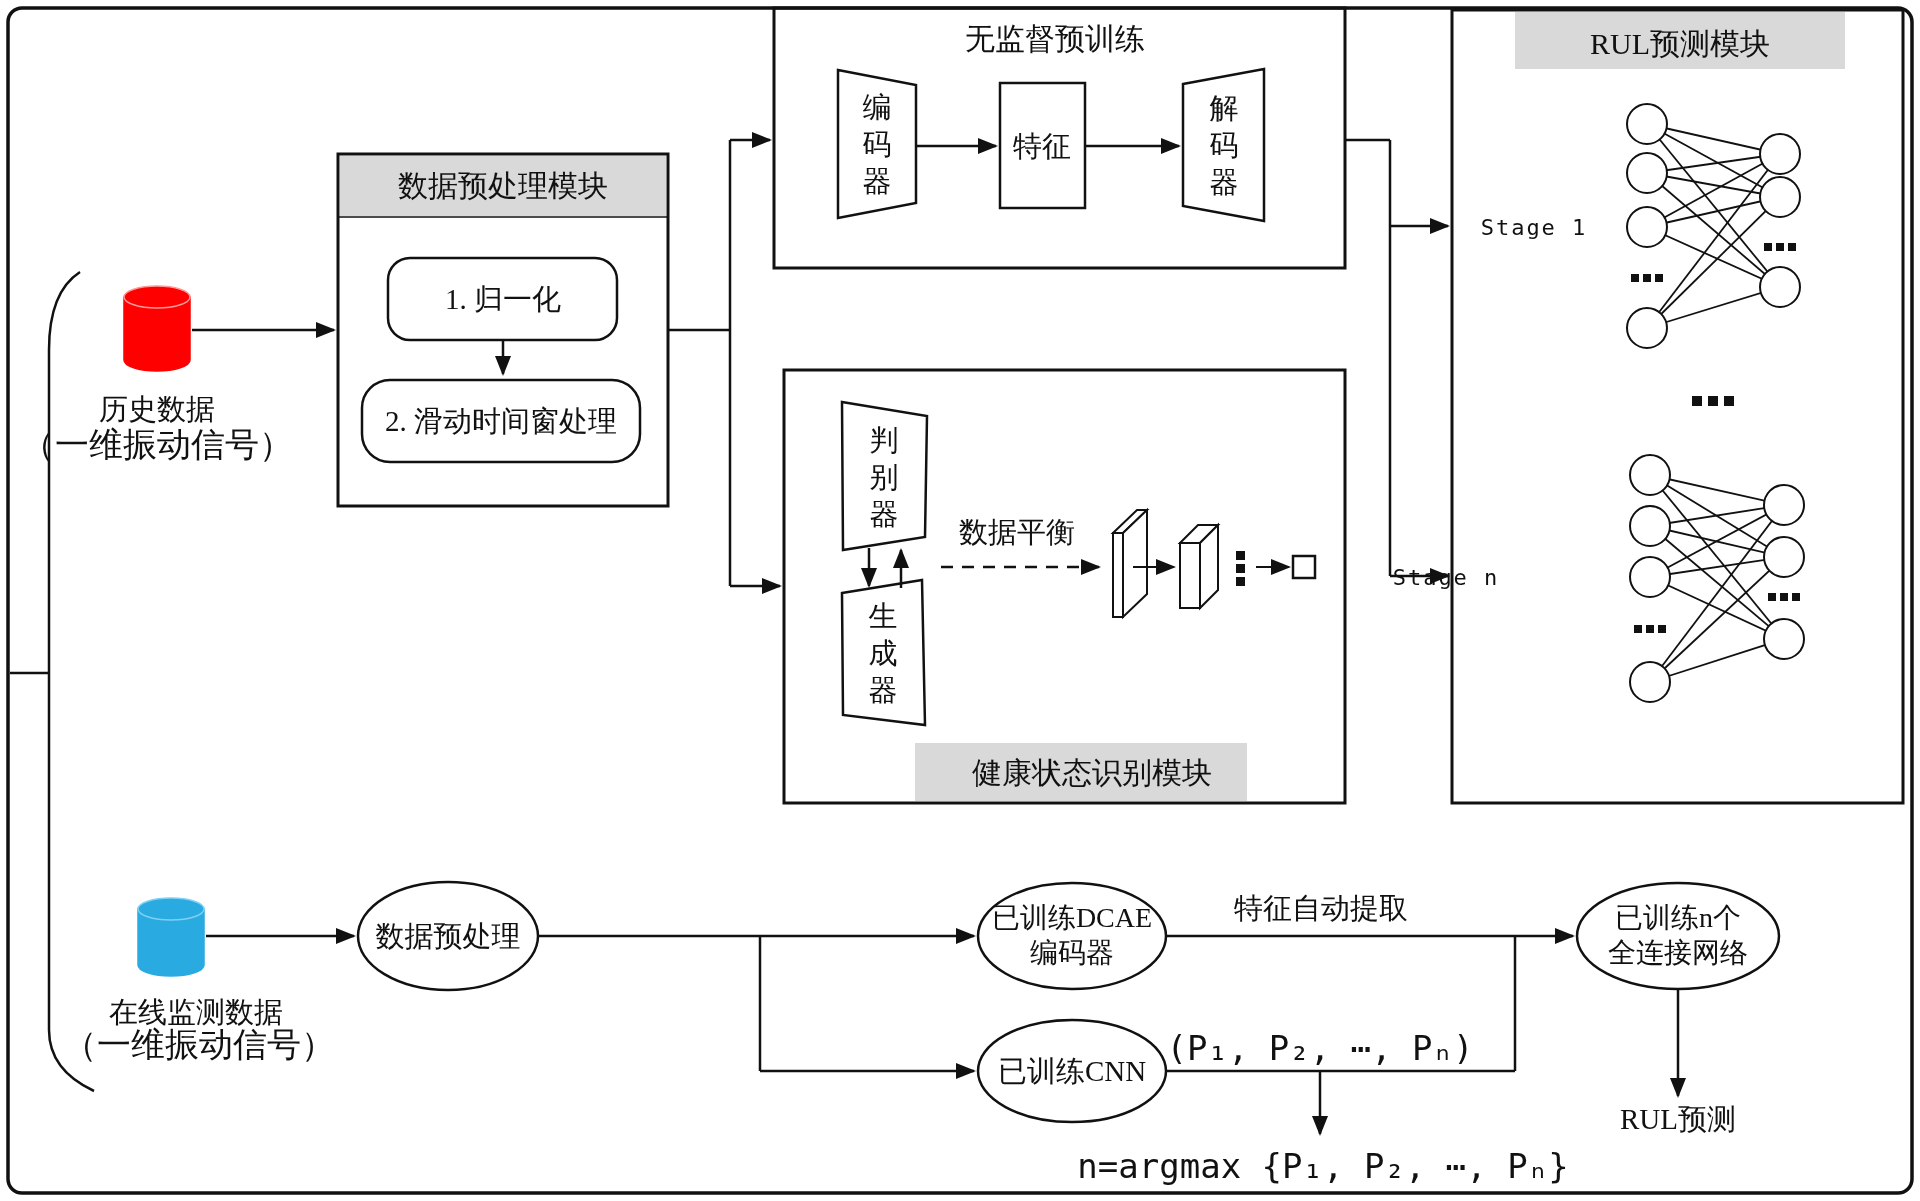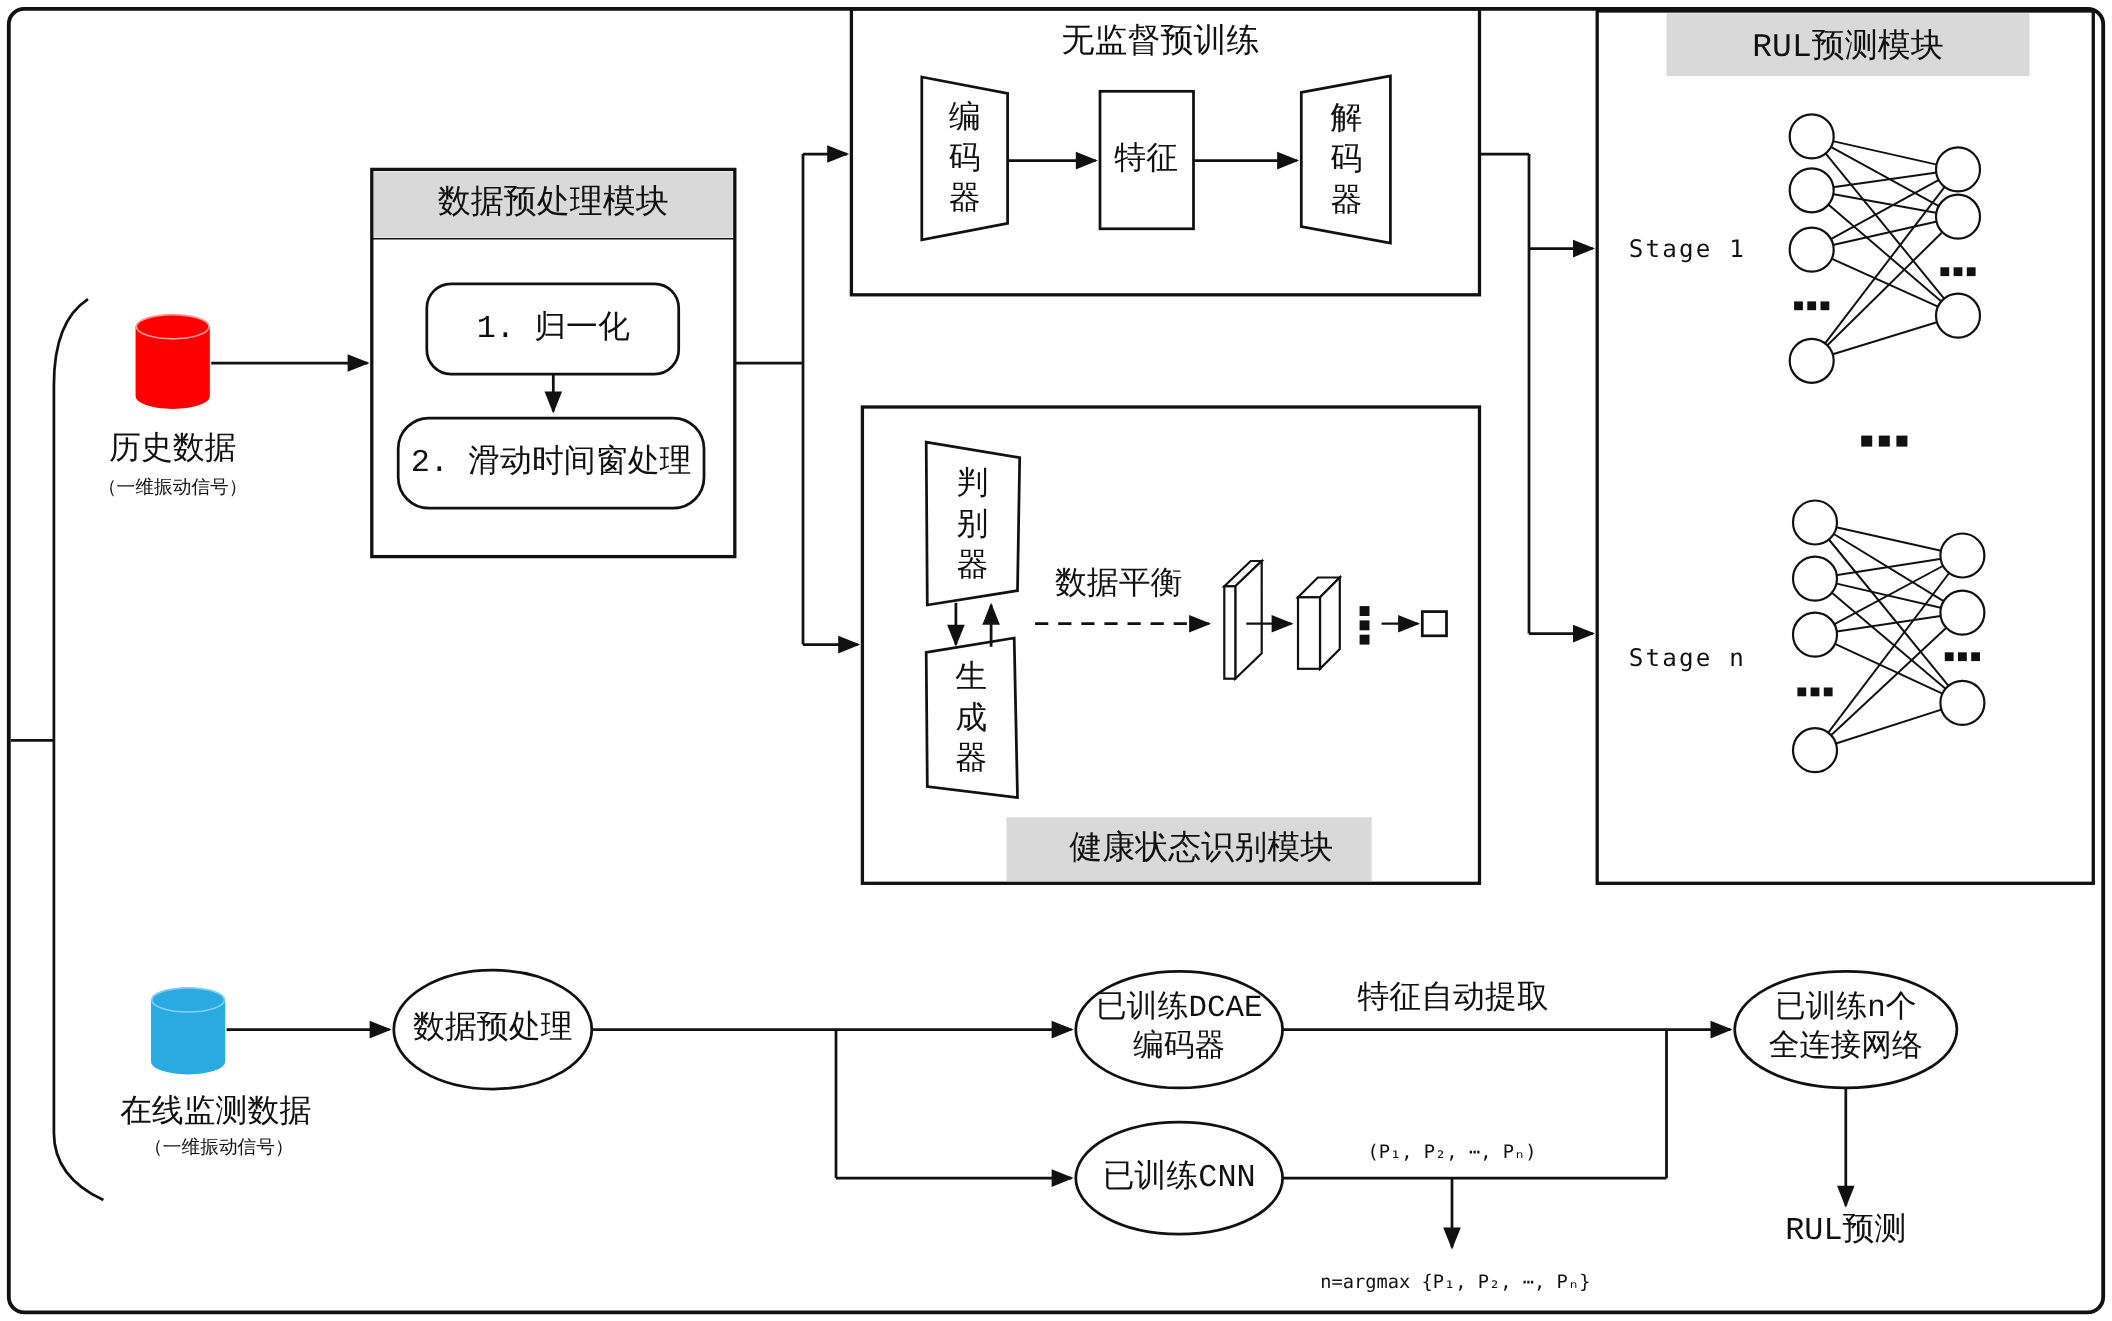--- a/index.html
+++ b/index.html
@@ -1,21 +1,21 @@
 <!DOCTYPE html>
 <html><head>
 <meta charset="utf-8">
 <style>
   html,body{margin:0;padding:0;background:#ffffff;}
   #canvas{position:relative;width:1920px;height:1201px;background:#ffffff;overflow:hidden;
           font-family:"Liberation Serif","DejaVu Serif",serif;color:#111;}
   #figure-svg{position:absolute;left:0;top:0;width:1920px;height:1201px;}
   .lbl{position:absolute;transform:translate(-50%,-50%);white-space:nowrap;
-       font-size:29px;line-height:34px;text-align:center;color:#111;font-family:Liberation Mono, monospace;}
-  .lbl.small{font-size:17px;}
+       font-size:29px;line-height:34px;text-align:center;color:#111;}
+  .lbl.small{font-size:34px;}
   .lbl.big{font-size:30px;}
   .vtext{position:absolute;transform:translate(-50%,-50%);width:32px;
          font-size:29px;line-height:37px;word-break:break-all;text-align:center;white-space:normal;}
   .two-line{white-space:normal;width:220px;line-height:35px;font-size:28px;}
   .mono{font-family:"DejaVu Sans Mono","Liberation Mono",monospace;}
   .stage-lbl{font-size:22px;letter-spacing:2px;}
 </style>
 </head>
 <body>
 
@@ -214,21 +214,21 @@
 <div class="lbl" style="left:1042px;top:146px;">特征</div>
 <div class="vtext" style="left:1224px;top:145px;">解码器</div>
 
 <div class="vtext" style="left:884px;top:477px;">判别器</div>
 <div class="vtext" style="left:883px;top:653px;">生成器</div>
 <div class="lbl" style="left:1017px;top:532px;">数据平衡</div>
 <div class="lbl big" style="left:1081px;top:773px;margin-left:11px;">健康状态识别模块</div>
 
 <div class="lbl big" style="left:1680px;top:44px;">RUL预测模块</div>
 <div class="lbl mono stage-lbl" style="left:1534px;top:228px;">Stage 1</div>
-<div class="lbl mono stage-lbl" style="left:1534px;top:578px;margin-top:21px;">Stage n</div>
+<div class="lbl mono stage-lbl" style="left:1446px;top:578px;">Stage n</div>
 
 <div class="lbl" style="left:196px;top:1012px;">在线监测数据</div>
 <div class="lbl small" style="left:199px;top:1045px;">（一维振动信号）</div>
 
 <div class="lbl" style="left:448px;top:936px;">数据预处理</div>
 
 <div class="lbl two-line" style="left:1072px;top:935px;">
   <span>已训练DCAE</span><br>
   <span>编码器</span>
 </div>

